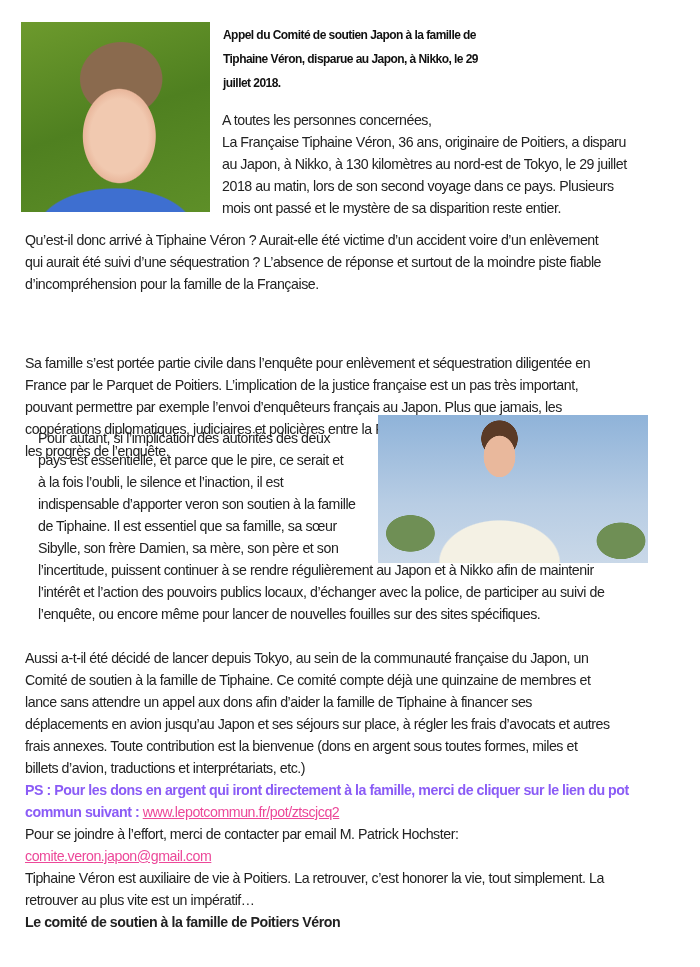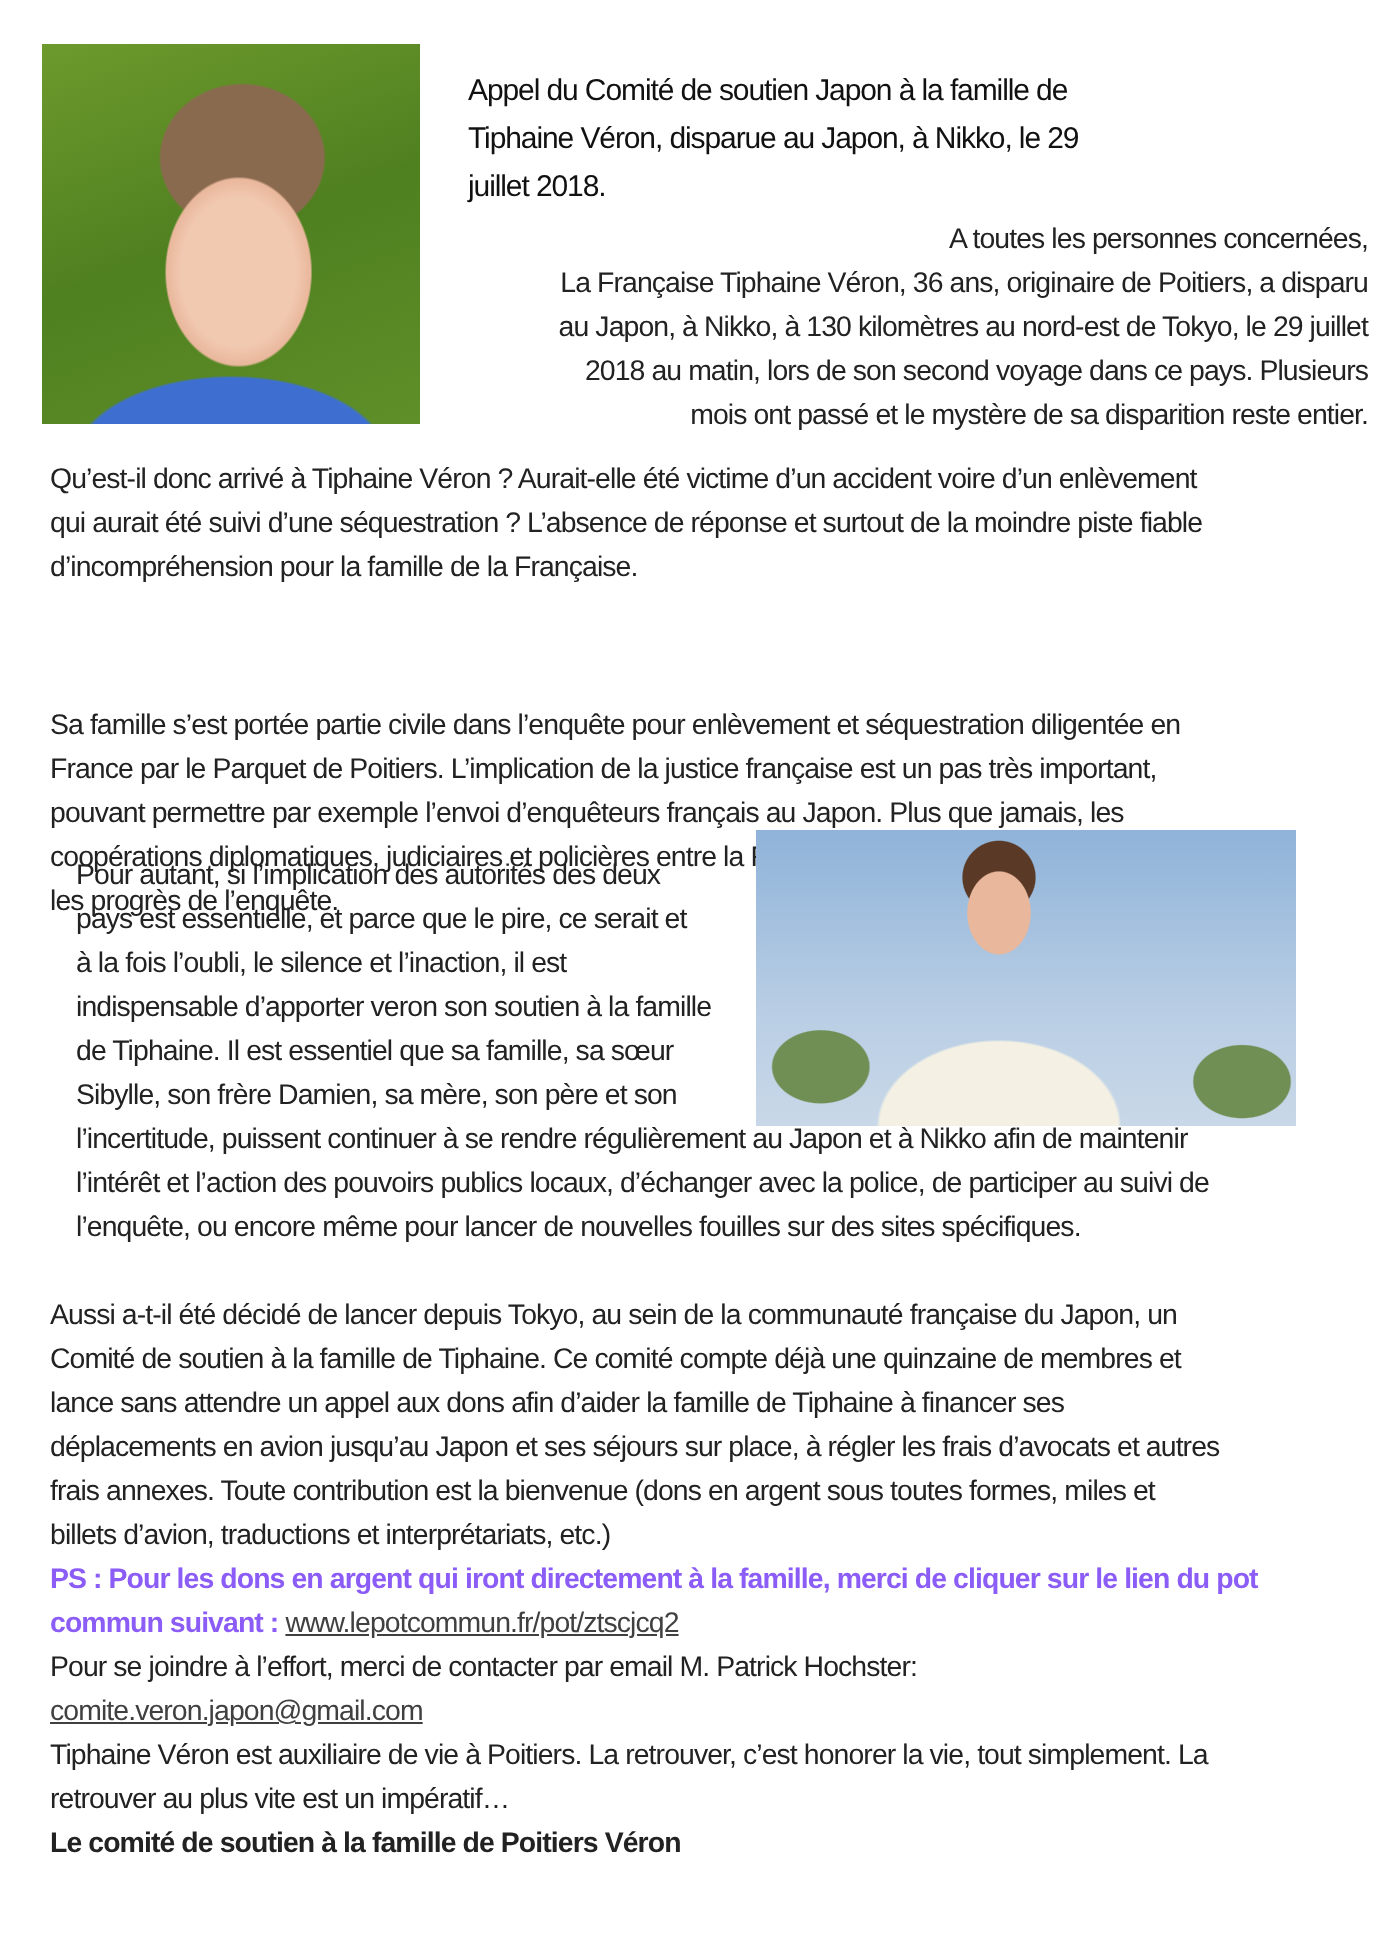--- a/index.html
+++ b/index.html
@@ -16,32 +16,32 @@
   .photo2 { left: 378px; top: 415px; width: 270px; height: 148px;
     background:
       radial-gradient(ellipse 26px 34px at 45% 28%, #e9b89c 0 60%, transparent 62%),
       radial-gradient(ellipse 30px 30px at 45% 16%, #5a3a26 0 60%, transparent 62%),
       radial-gradient(ellipse 85px 60px at 45% 100%, #f4f1e4 0 70%, transparent 72%),
       radial-gradient(ellipse 40px 30px at 12% 80%, #6f8f55 0 60%, transparent 62%),
       radial-gradient(ellipse 40px 30px at 90% 85%, #6f8f55 0 60%, transparent 62%),
       linear-gradient(180deg, #8fb3d9, #b8cde4 60%, #c9d8e8);
   }
   .title { position: absolute; left: 222px; top: 22px; width: 460px;
-    font-weight: normal; font-size: 15px; line-height: 24px; letter-spacing: -0.55px; color: #111; margin: 12px; }
+    font-weight: bold; font-size: 12px; line-height: 24px; letter-spacing: -0.55px; color: #111; margin: 1px; }
   .txt { position: absolute; font-size: 14.2px; line-height: 22px; letter-spacing: -0.45px; color: #222; margin: 0; }
-  .intro { left: 222px; top: 109px; width: 462px; text-align: right; }
+  .intro { left: 222px; top: 109px; width: 462px; }
   .p1 { left: 25px; top: 229px; width: 650px; }
   .p2 { left: 25px; top: 352px; width: 650px; }
   .p3 { left: 38px; top: 427px; width: 650px; }
   .p4 { left: 25px; top: 647px; width: 650px; }
   .p5 { left: 25px; top: 867px; width: 650px; }
   .sign { left: 25px; top: 911px; width: 650px; font-weight: bold; }
   .line { display: block; white-space: nowrap; }
   .b { font-weight: bold; color: #8b5cf6; }
-  a.link { color: #404040; text-decoration: underline; }
+  a.link { color: #ec4899; text-decoration: underline; }
 </style>
 </head>
 <body>
 
 <div class="photo photo1"></div>
 
 <h1 class="title">
   <span class="line">Appel du Comité de soutien Japon à la famille de</span>
   <span class="line">Tiphaine Véron, disparue au Japon, à Nikko, le 29</span>
   <span class="line">juillet 2018.</span>

